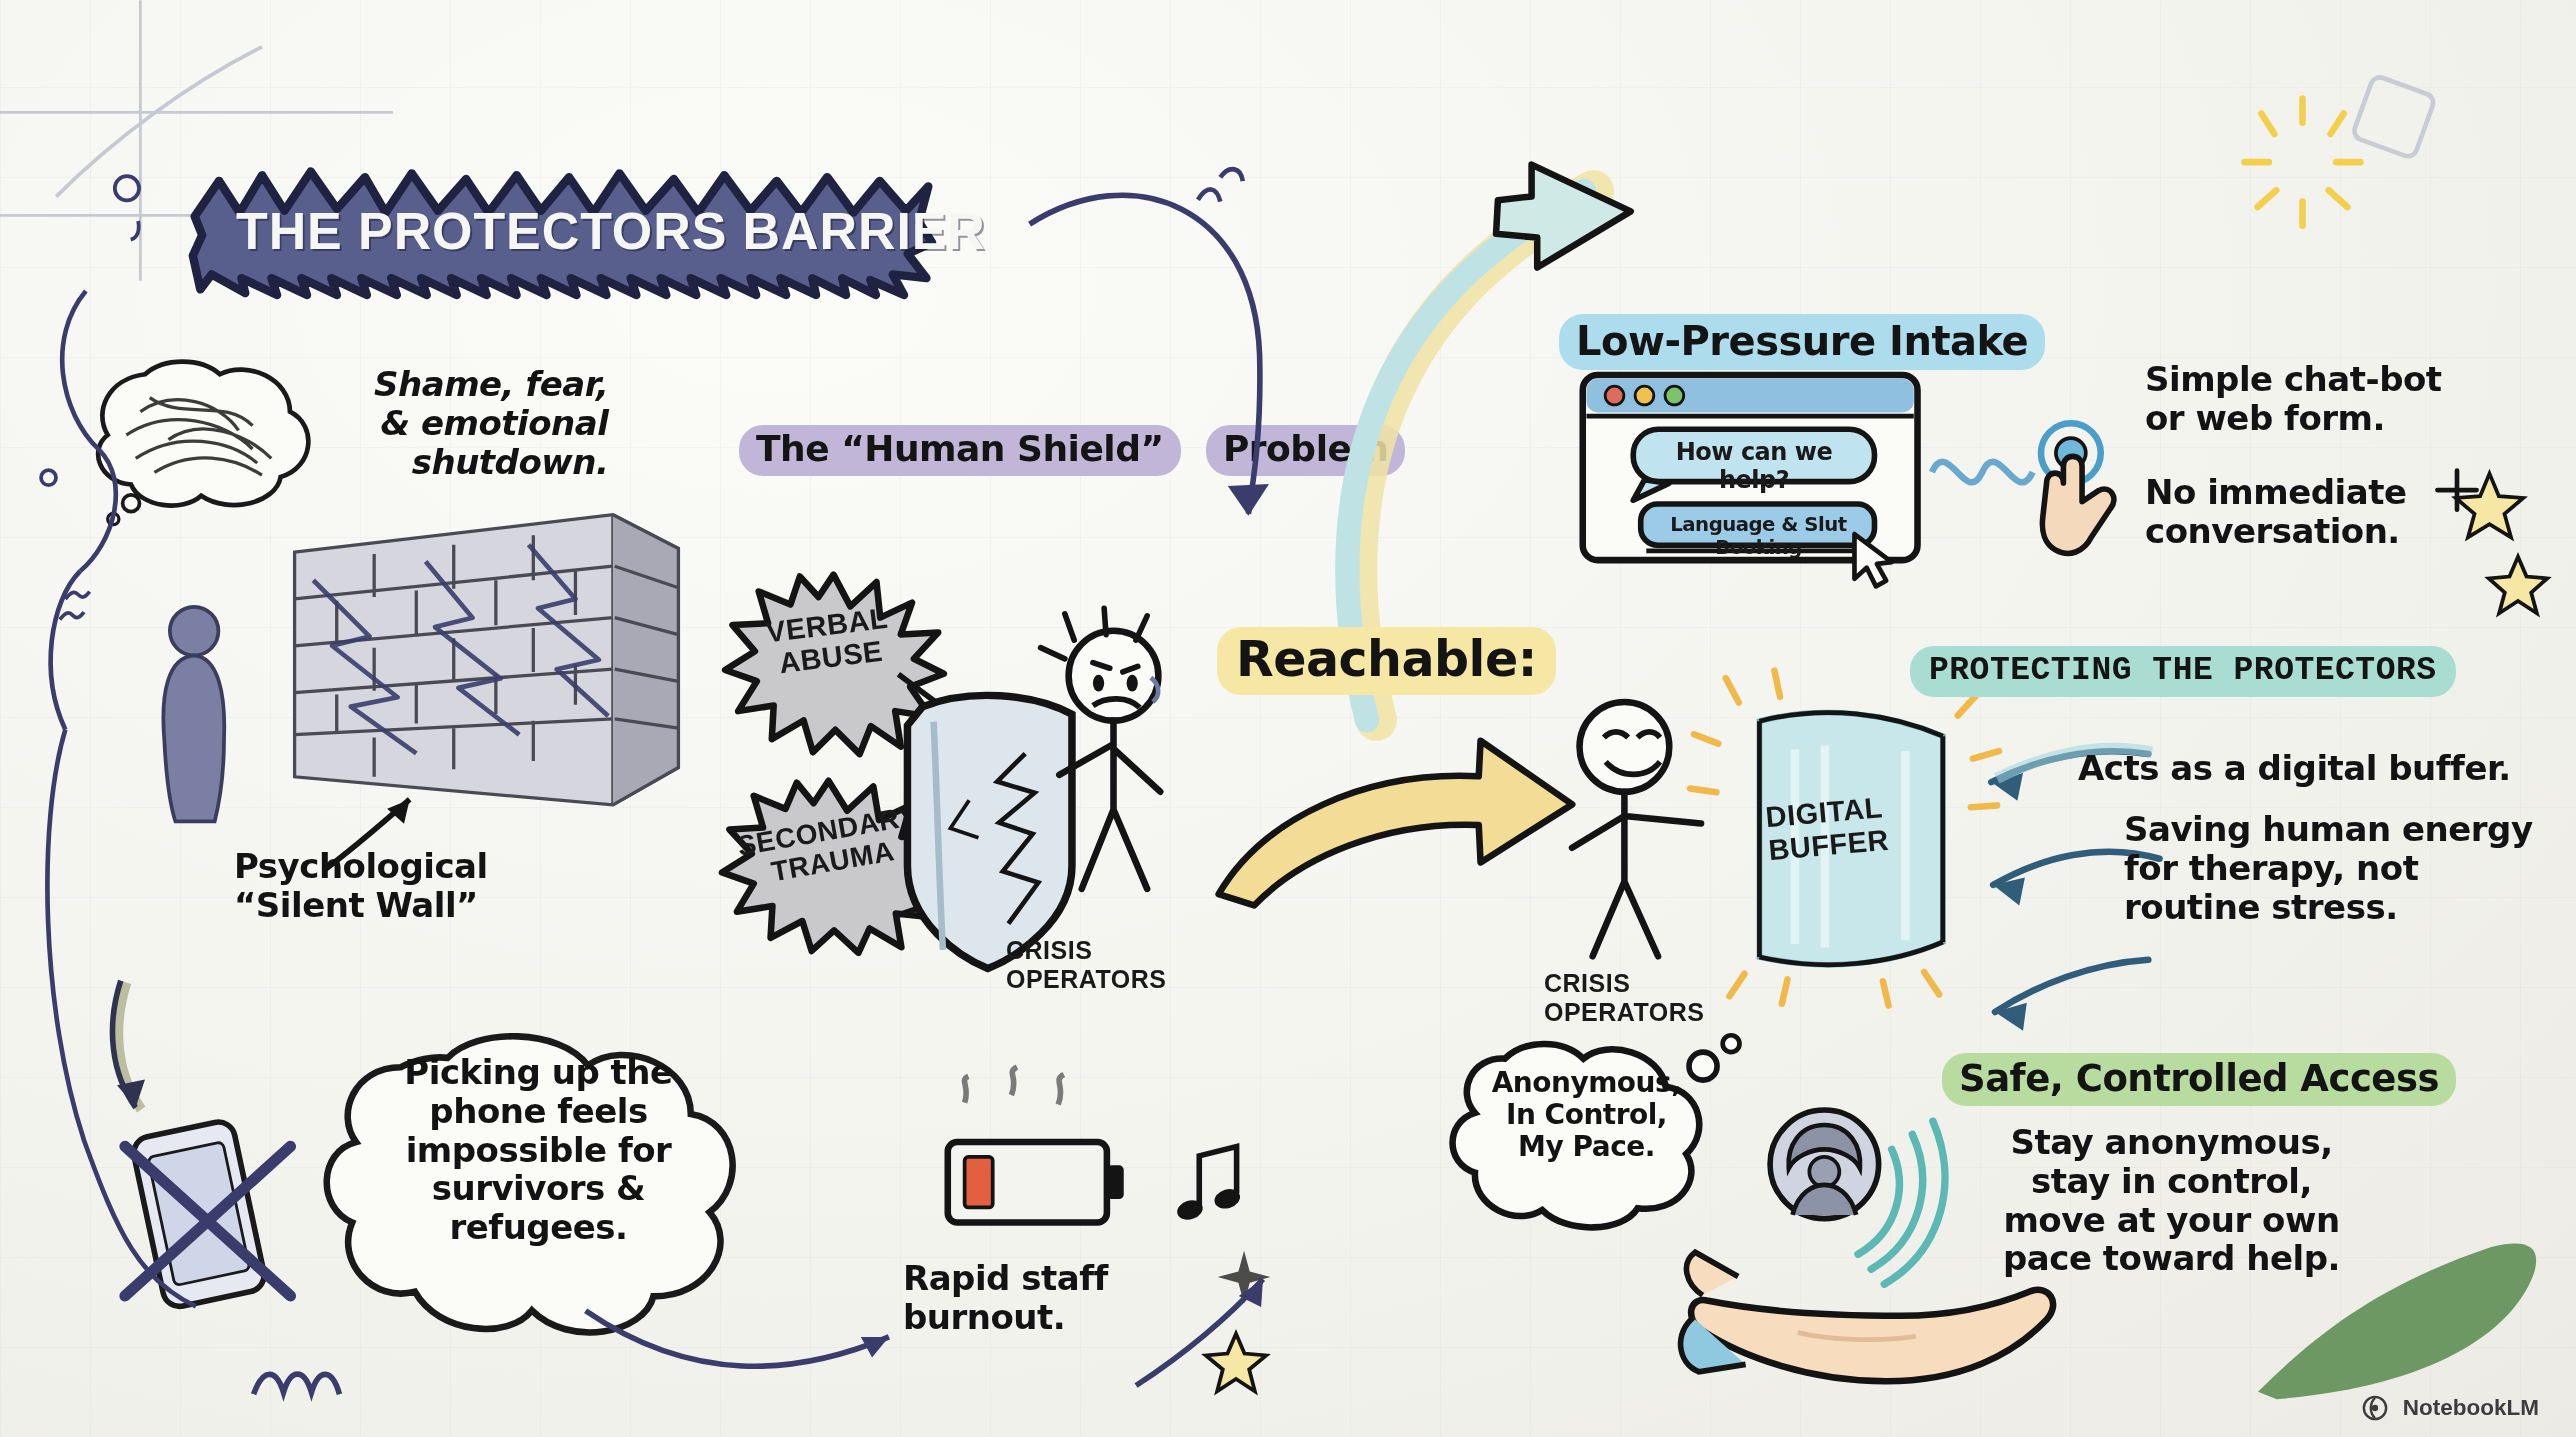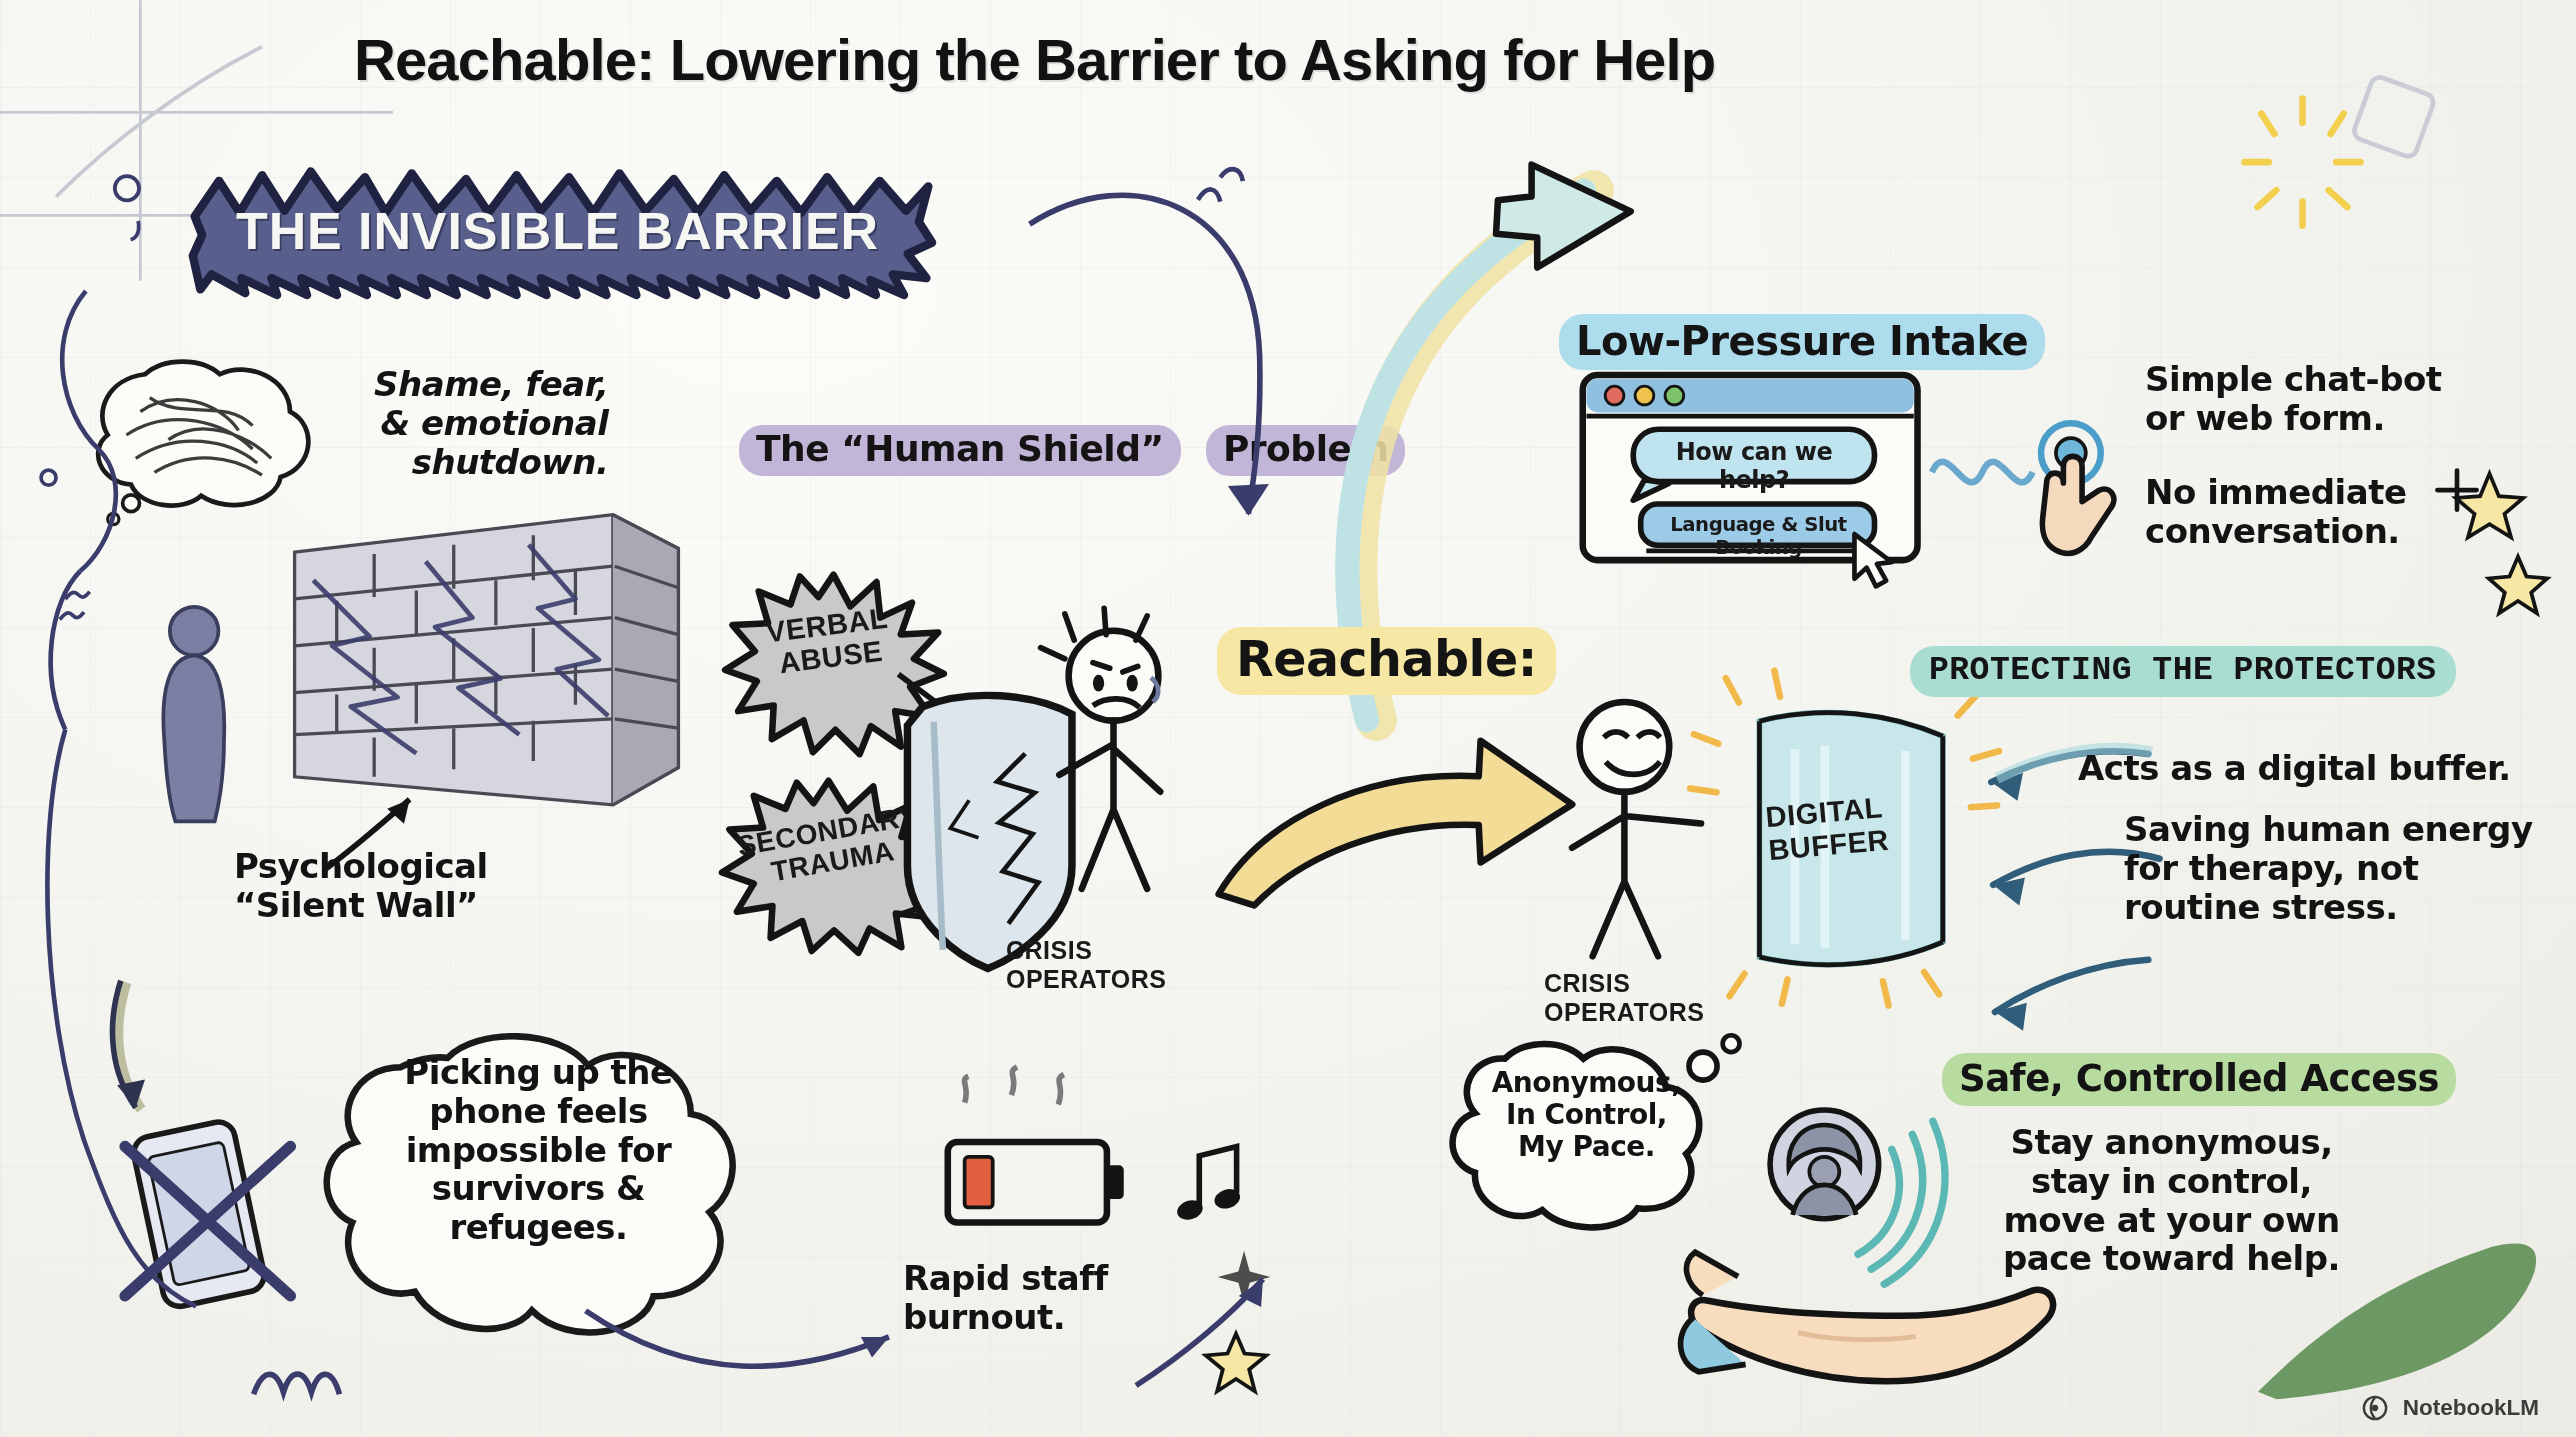--- a/index.html
+++ b/index.html
@@ -82,38 +82,37 @@
     <path d="M60,210 C120,150 200,90 280,50" stroke="#c6c9d1" stroke-width="4" fill="none"></path>
   </svg>
   <svg class="abs" style="right:112px;top:56px;" width="131" height="131" viewBox="0 0 140 140">
     <rect x="30" y="30" width="70" height="70" rx="10" transform="rotate(20 65 65)" stroke="#c9ccd4" stroke-width="5" fill="none"></rect>
   </svg>
 
   <svg class="abs" style="right:28px;bottom:37px;" width="300" height="168" viewBox="0 0 320 180">
     <path d="M10,170 C70,110 140,55 260,15 C300,5 315,15 305,45 C280,110 190,165 30,178 Z" fill="#5e8f55" opacity="0.9"></path>
   </svg>
 
-  <div class="abs title" style="left:354px; top:26px;">Reachable: Lowering the Barrier to Asking for Help</div>
 
   <div class="abs" style="left:187px; top:164px;">
     <svg id="banner" viewBox="0 0 800 140" width="749" height="131">
       <path d="M8,56 L34,18 L56,52 L80,12 L104,50 L132,8 L160,48 L190,14 L212,52 L240,10
                L268,50 L298,16 L322,52 L352,12 L378,50 L408,14 L434,52 L462,10 L490,50
                L520,16 L546,52 L574,12 L602,50 L630,18 L656,52 L684,14 L712,52 L740,18
                L768,50 L792,24 L782,62 L796,84 L770,96 L790,122 L754,118 L766,140
                L730,124 L736,140 L700,122 L704,140 L668,122 L672,140 L634,122 L640,140
                L602,122 L608,140 L570,122 L576,140 L538,122 L544,140 L506,122 L512,140
                L474,122 L480,140 L442,122 L448,140 L410,122 L416,140 L378,122 L384,140
                L346,122 L352,140 L314,122 L320,140 L282,122 L288,140 L250,122 L256,140
                L218,122 L224,140 L186,122 L192,140 L154,122 L160,140 L122,122 L128,140
                L90,122 L96,140 L58,122 L62,138 L26,118 L14,134 L6,98 L16,76 Z" fill="#585f8c" stroke="#1f2240" stroke-width="9" stroke-linejoin="round"></path>
     </svg>
     <div class="abs" style="left:49px; top:37px; font-family:'Liberation Sans',sans-serif;
          font-weight:bold; font-size:52px; color:#f6f6f2; letter-spacing:0.9px; white-space:nowrap;
-         text-shadow: 1.9px 1.9px 0 rgba(20,22,45,.45);">THE INVISIBLE BARRIER</div>
+         text-shadow: 1.9px 1.9px 0 rgba(20,22,45,.45);">THE PROTECTORS BARRIER</div>
   </div>
 
   <svg class="abs" style="left:89px; top:346px;" width="243" height="178" viewBox="0 0 260 190">
     <path d="M60,30 C20,35 5,70 20,95 C0,110 10,145 45,148 C55,172 100,178 120,160
              C150,180 200,168 205,140 C240,130 245,85 215,70 C215,35 170,15 140,30
              C120,12 80,12 60,30 Z" fill="#fbfbf8" stroke="#1a1a1a" stroke-width="5"></path>
     <path d="M55,70 C90,45 140,60 160,90 M40,95 C85,65 145,80 175,110 M50,120 C95,90 150,100 180,125
              M70,135 C110,110 155,118 185,138 M65,55 C100,80 145,55 175,85 M85,100 C120,75 170,95 195,120" stroke="#1a1a1a" stroke-width="3.5" fill="none" opacity="0.85"></path>
     <circle cx="45" cy="168" r="9" fill="#fbfbf8" stroke="#1a1a1a" stroke-width="4"></circle>
     <circle cx="26" cy="185" r="6" fill="#fbfbf8" stroke="#1a1a1a" stroke-width="3.5"></circle>

